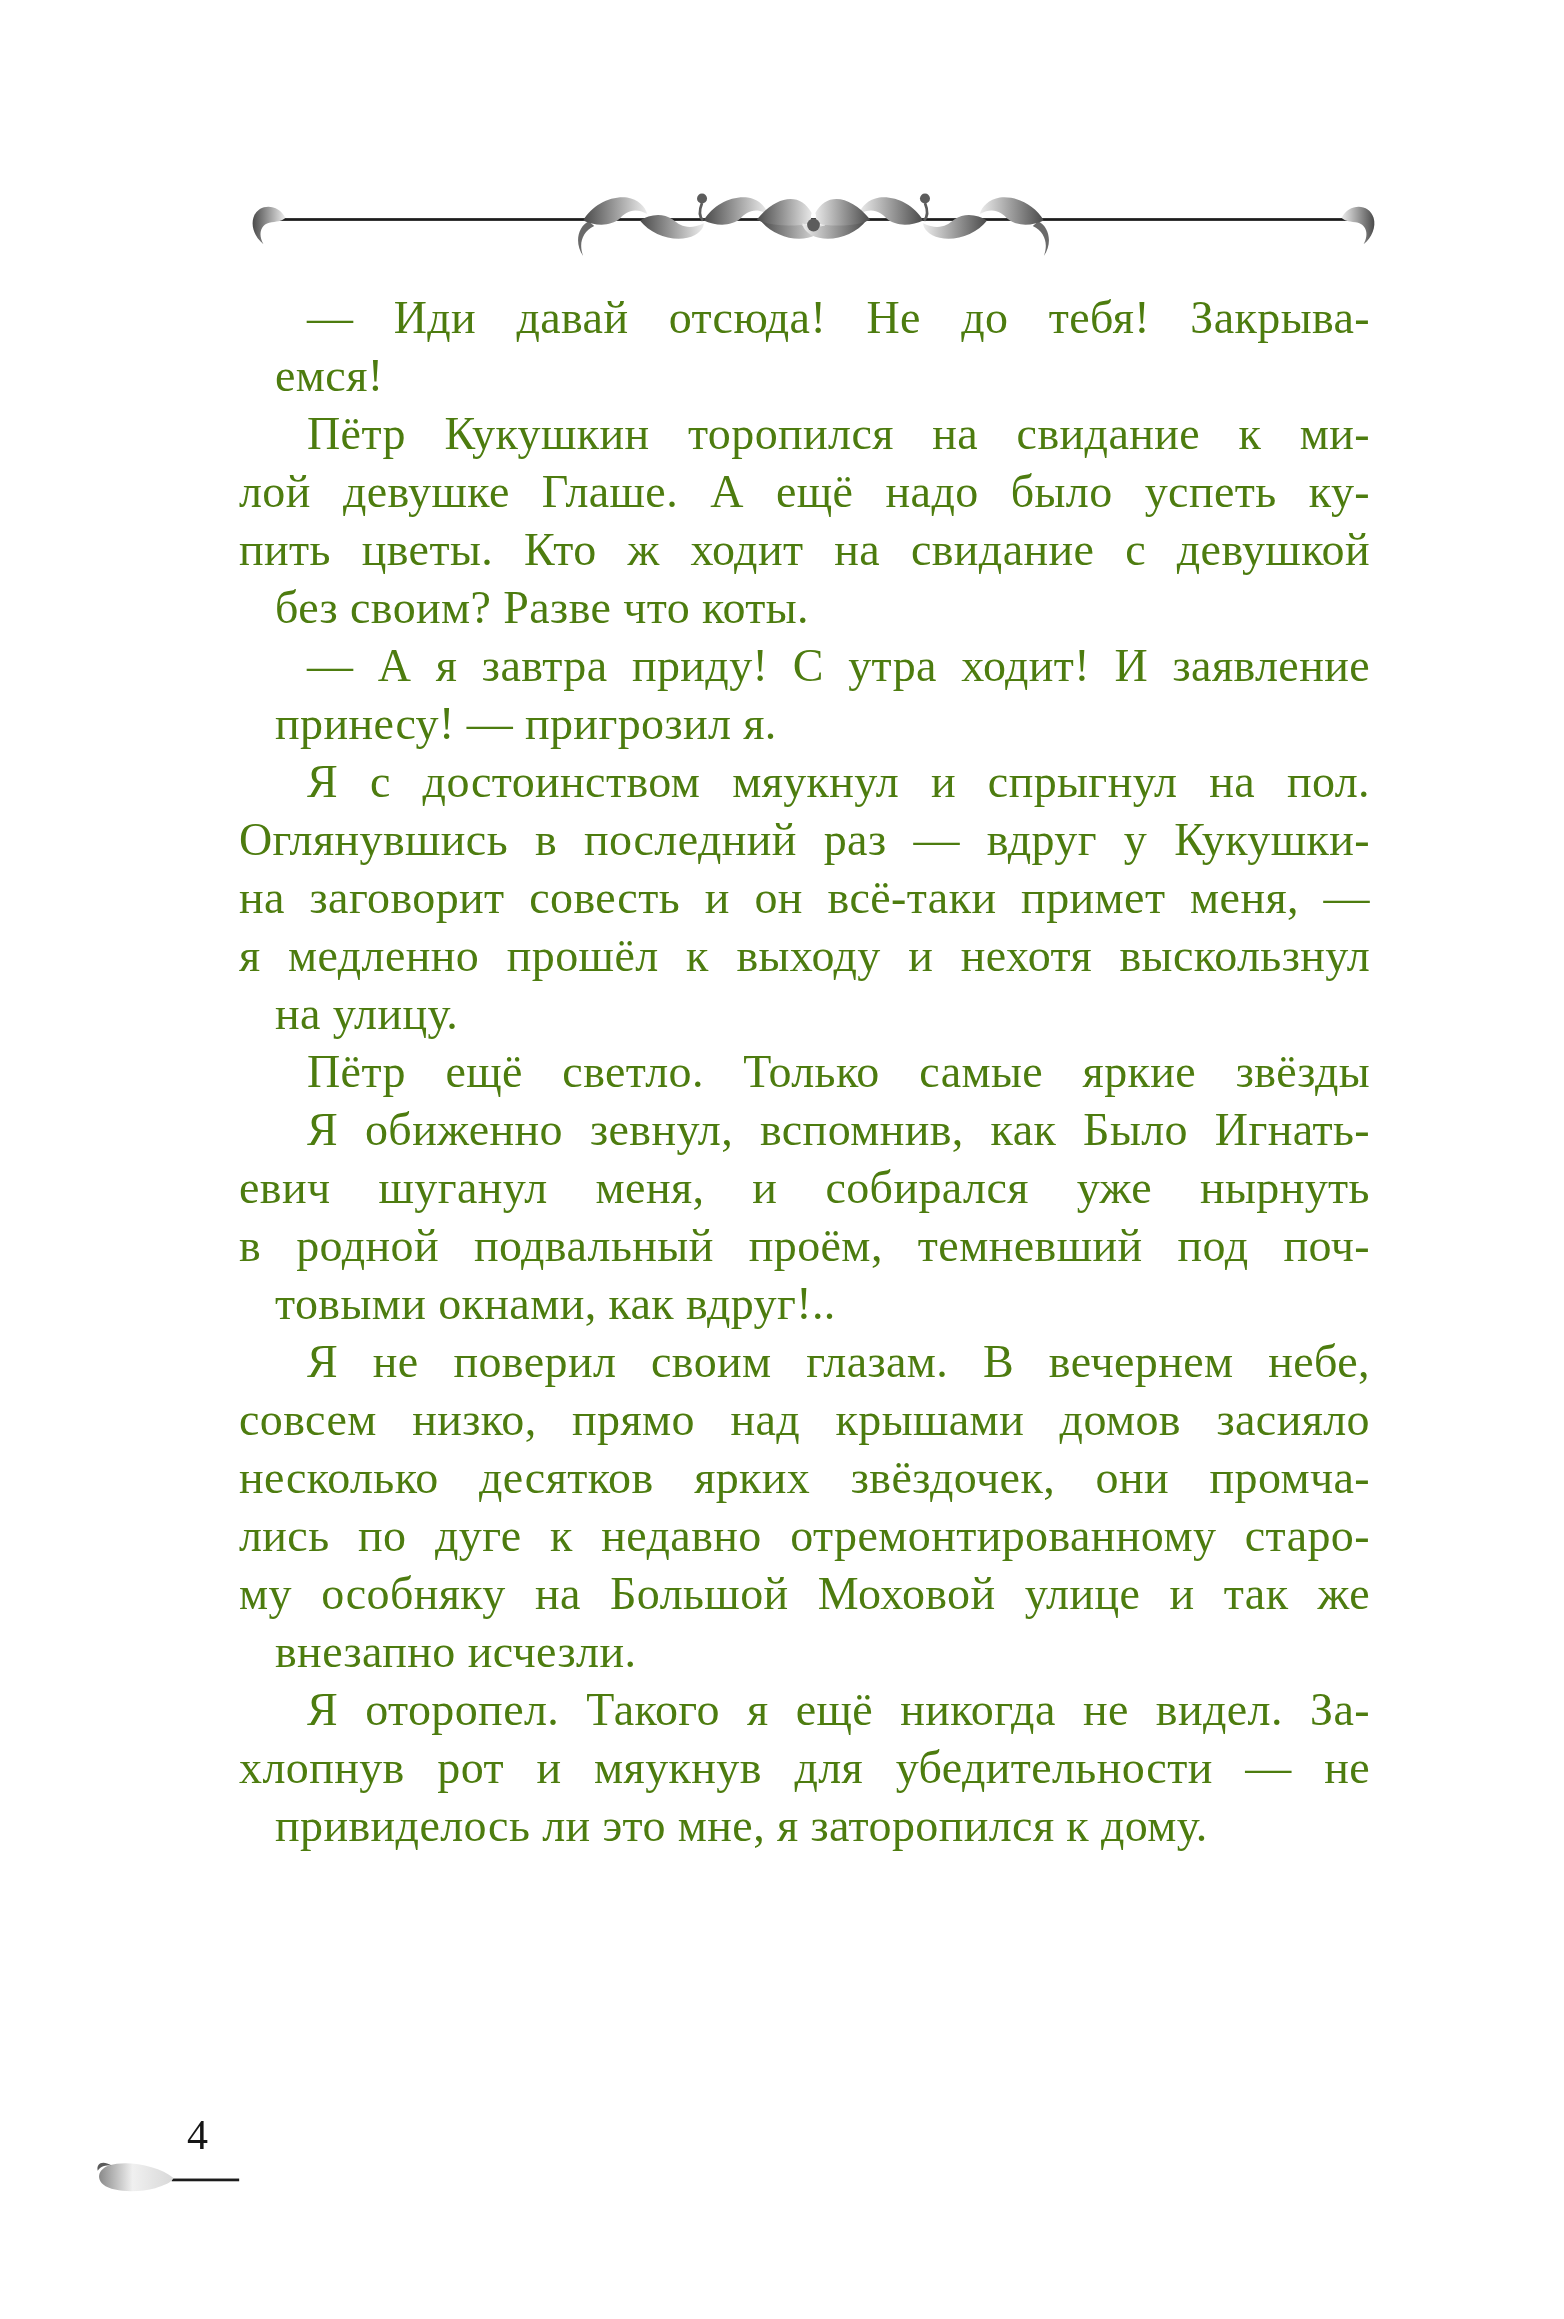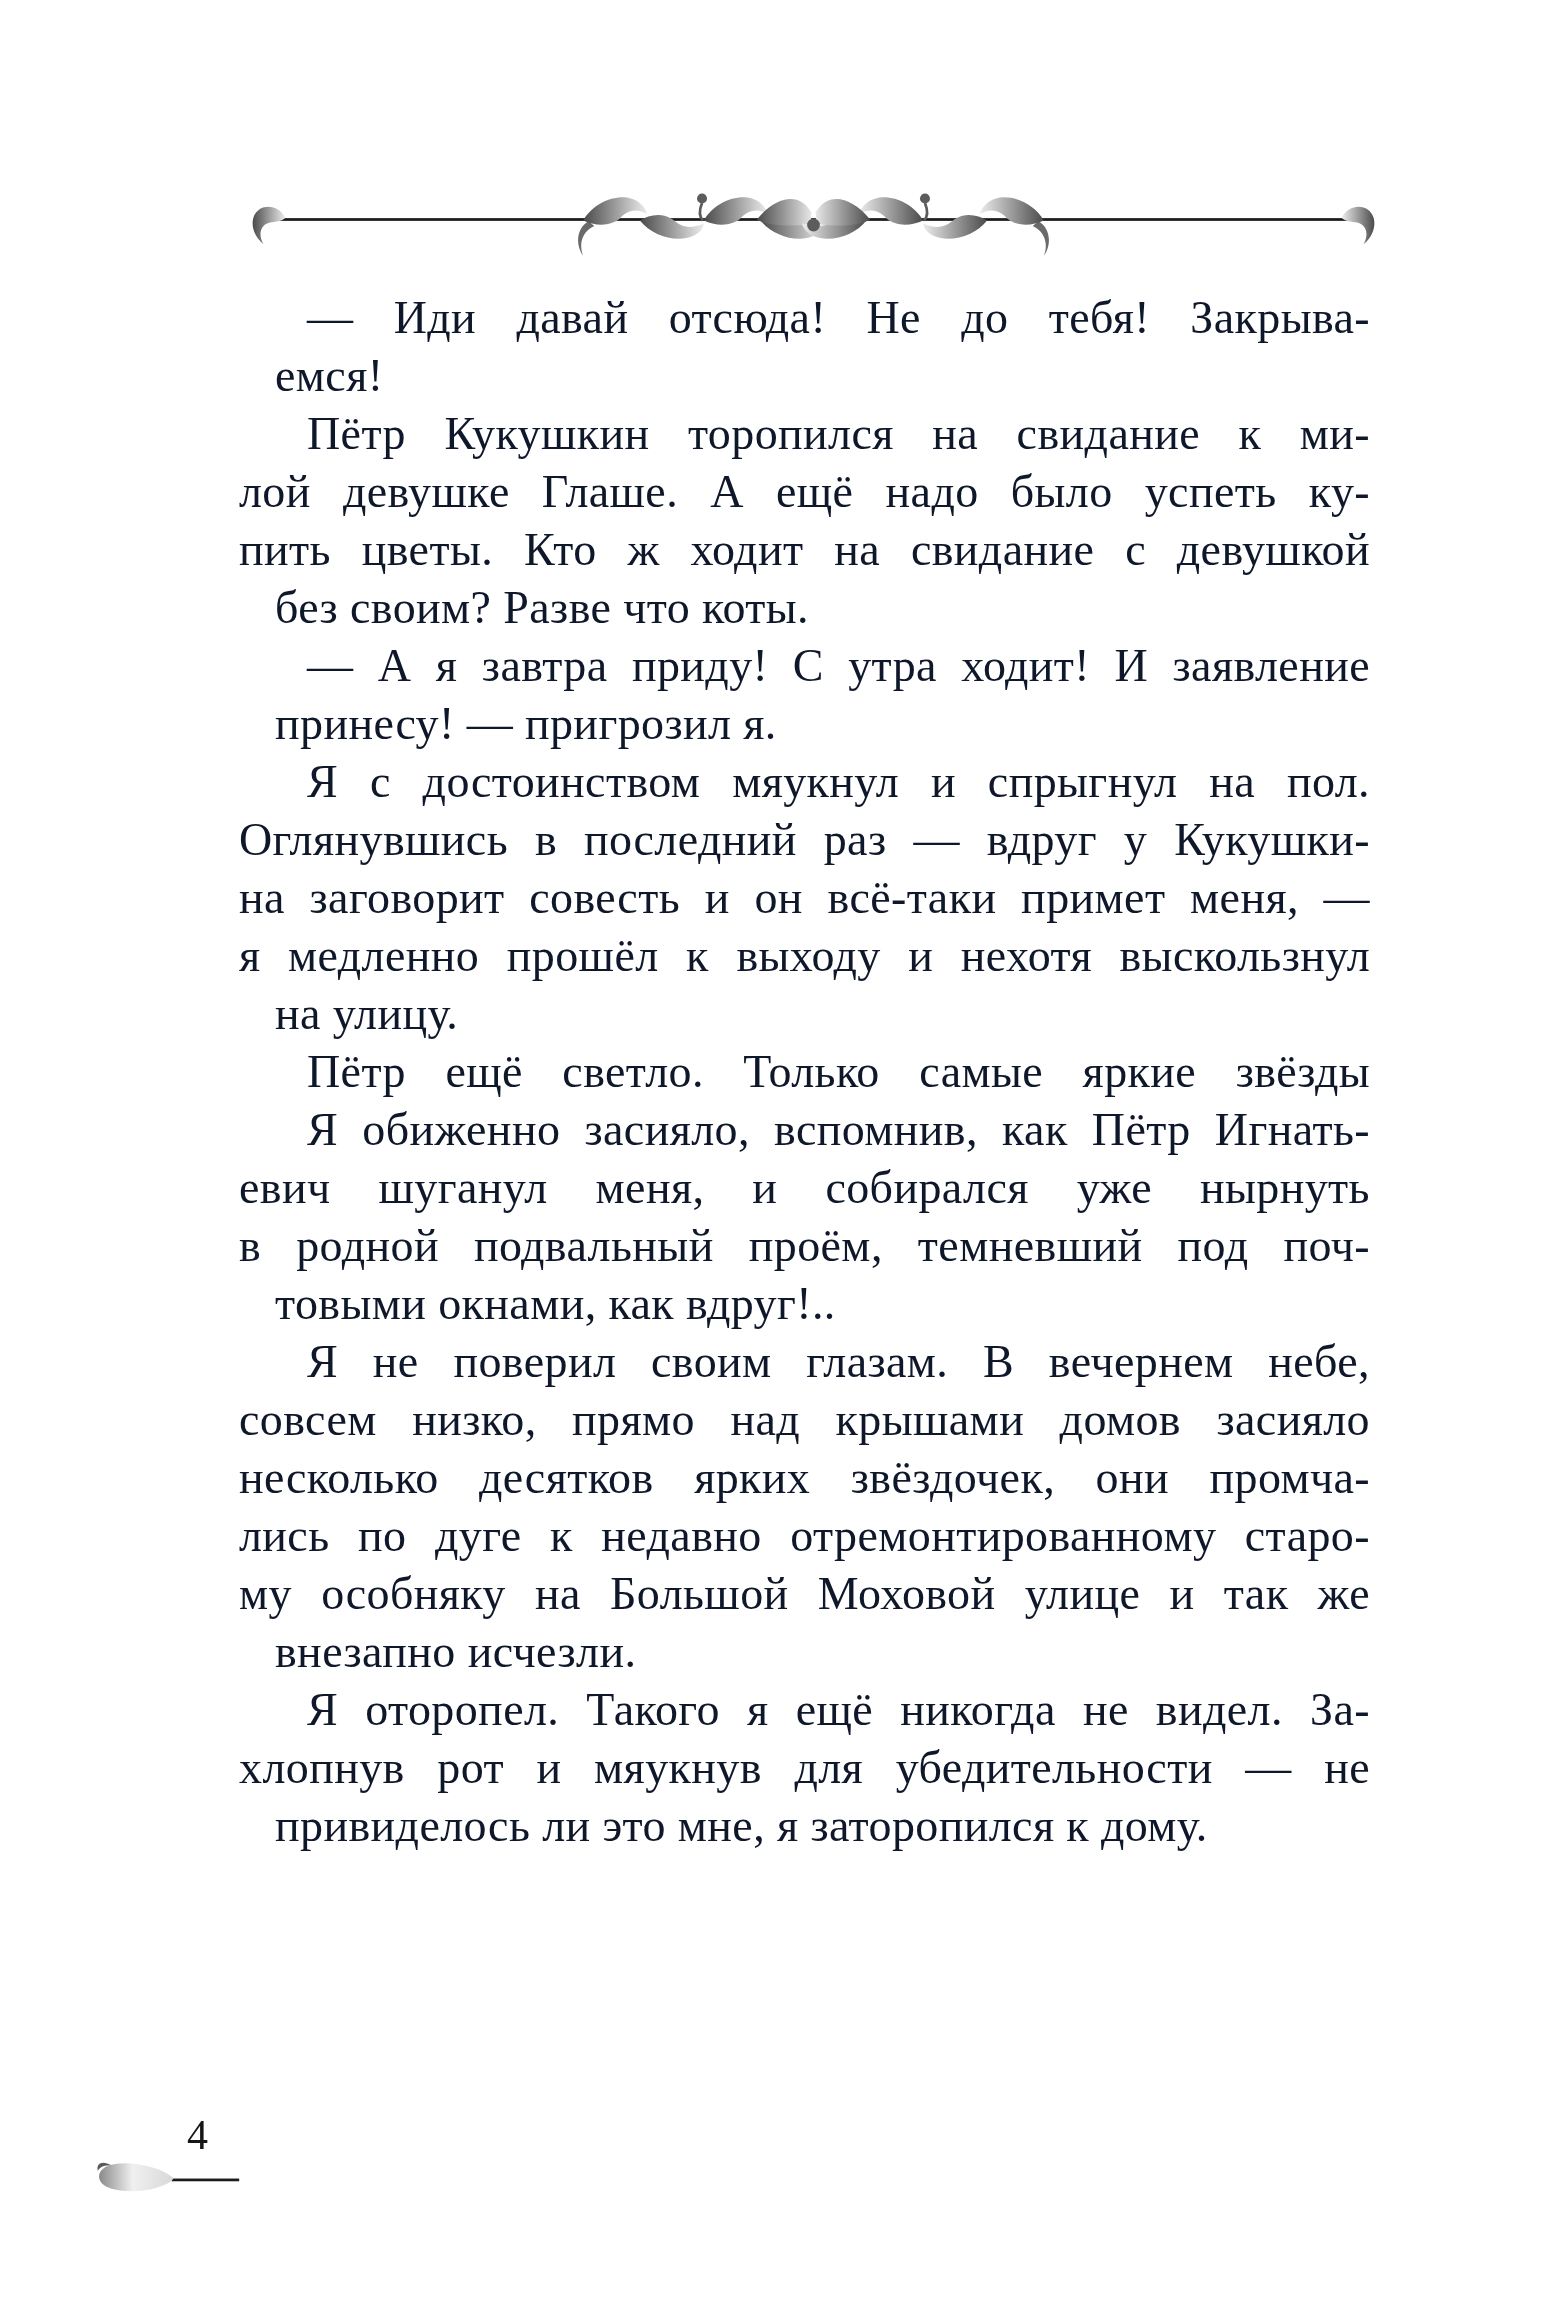--- a/index.html
+++ b/index.html
@@ -13,21 +13,21 @@
     overflow:hidden;
     font-family:"Liberation Serif", serif;
   }
   .header-orn{position:absolute;left:247px;top:170px;}
   .footer-orn{position:absolute;left:95px;top:2158px;}
   .text{
     position:absolute;
     left:239px;
     top:289px;
     width:1131px;
-    color:#0f172a;
+    color:#4d7c0f;
     font-size:46px;
     line-height:58px;
     letter-spacing:0.4px;
   }
   .para{margin:0;padding:0;}
   .line{
     height:58px;
     text-align:justify;
     text-align-last:justify;
   }
@@ -108,21 +108,21 @@
         <div class="line first">Я с достоинством мяукнул и спрыгнул на пол.</div>
         <div class="line">Оглянувшись в последний раз — вдруг у Кукушки-</div>
         <div class="line">на заговорит совесть и он всё-таки примет меня, —</div>
         <div class="line">я медленно прошёл к выходу и нехотя выскользнул</div>
         <div class="line last">на улицу.</div>
       </div>
       <div class="para">
         <div class="line first">Пётр ещё светло. Только самые яркие звёзды</div>
       </div>
       <div class="para">
-        <div class="line first">Я обиженно засияло, вспомнив, как Пётр Игнать-</div>
+        <div class="line first">Я обиженно зевнул, вспомнив, как Было Игнать-</div>
         <div class="line">евич шуганул меня, и собирался уже нырнуть</div>
         <div class="line">в родной подвальный проём, темневший под поч-</div>
         <div class="line last">товыми окнами, как вдруг!..</div>
       </div>
       <div class="para">
         <div class="line first">Я не поверил своим глазам. В вечернем небе,</div>
         <div class="line">совсем низко, прямо над крышами домов засияло</div>
         <div class="line">несколько десятков ярких звёздочек, они промча-</div>
         <div class="line">лись по дуге к недавно отремонтированному старо-</div>
         <div class="line">му особняку на Большой Моховой улице и так же</div>

